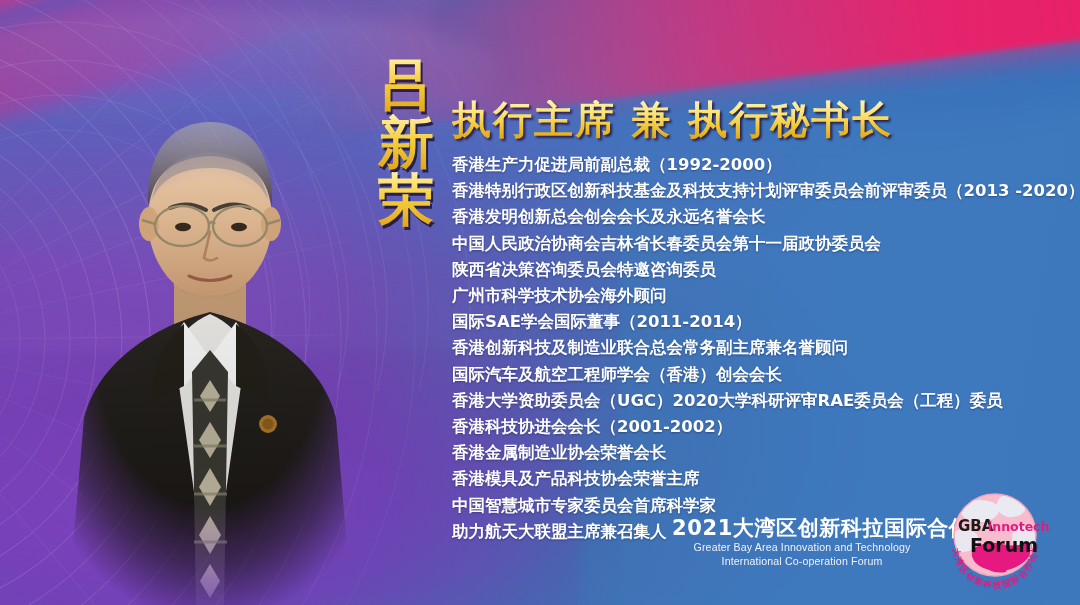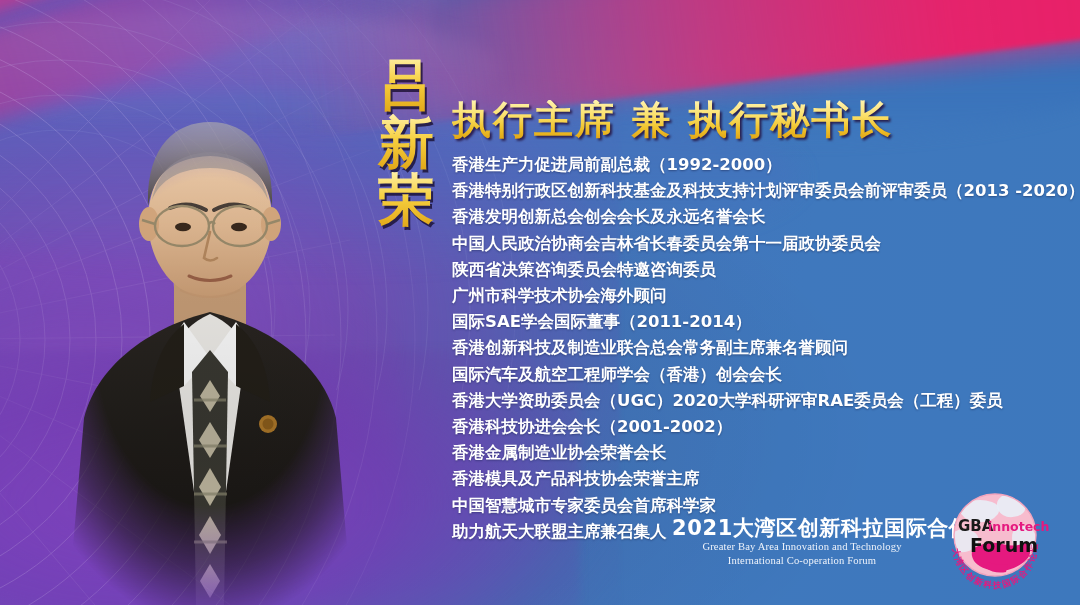--- a/index.html
+++ b/index.html
@@ -220,21 +220,21 @@
   .forum-cn{
     font-family:"DejaVu Sans","Liberation Sans",sans-serif;
     font-weight:bold;
     font-size:21px;
     letter-spacing:.6px;
     color:#ffffff;
     white-space:nowrap;
     line-height:1.15;
   }
   .forum-en{
-    font-family:Liberation Serif, serif;
+    font-family:Liberation Sans, sans-serif;
     font-size:10.6px;
     color:#eef3fb;
     letter-spacing:.15px;
     line-height:14px;
     white-space:nowrap;
   }
 
   
   .logo{
     position:absolute;left:936px;top:478px;

